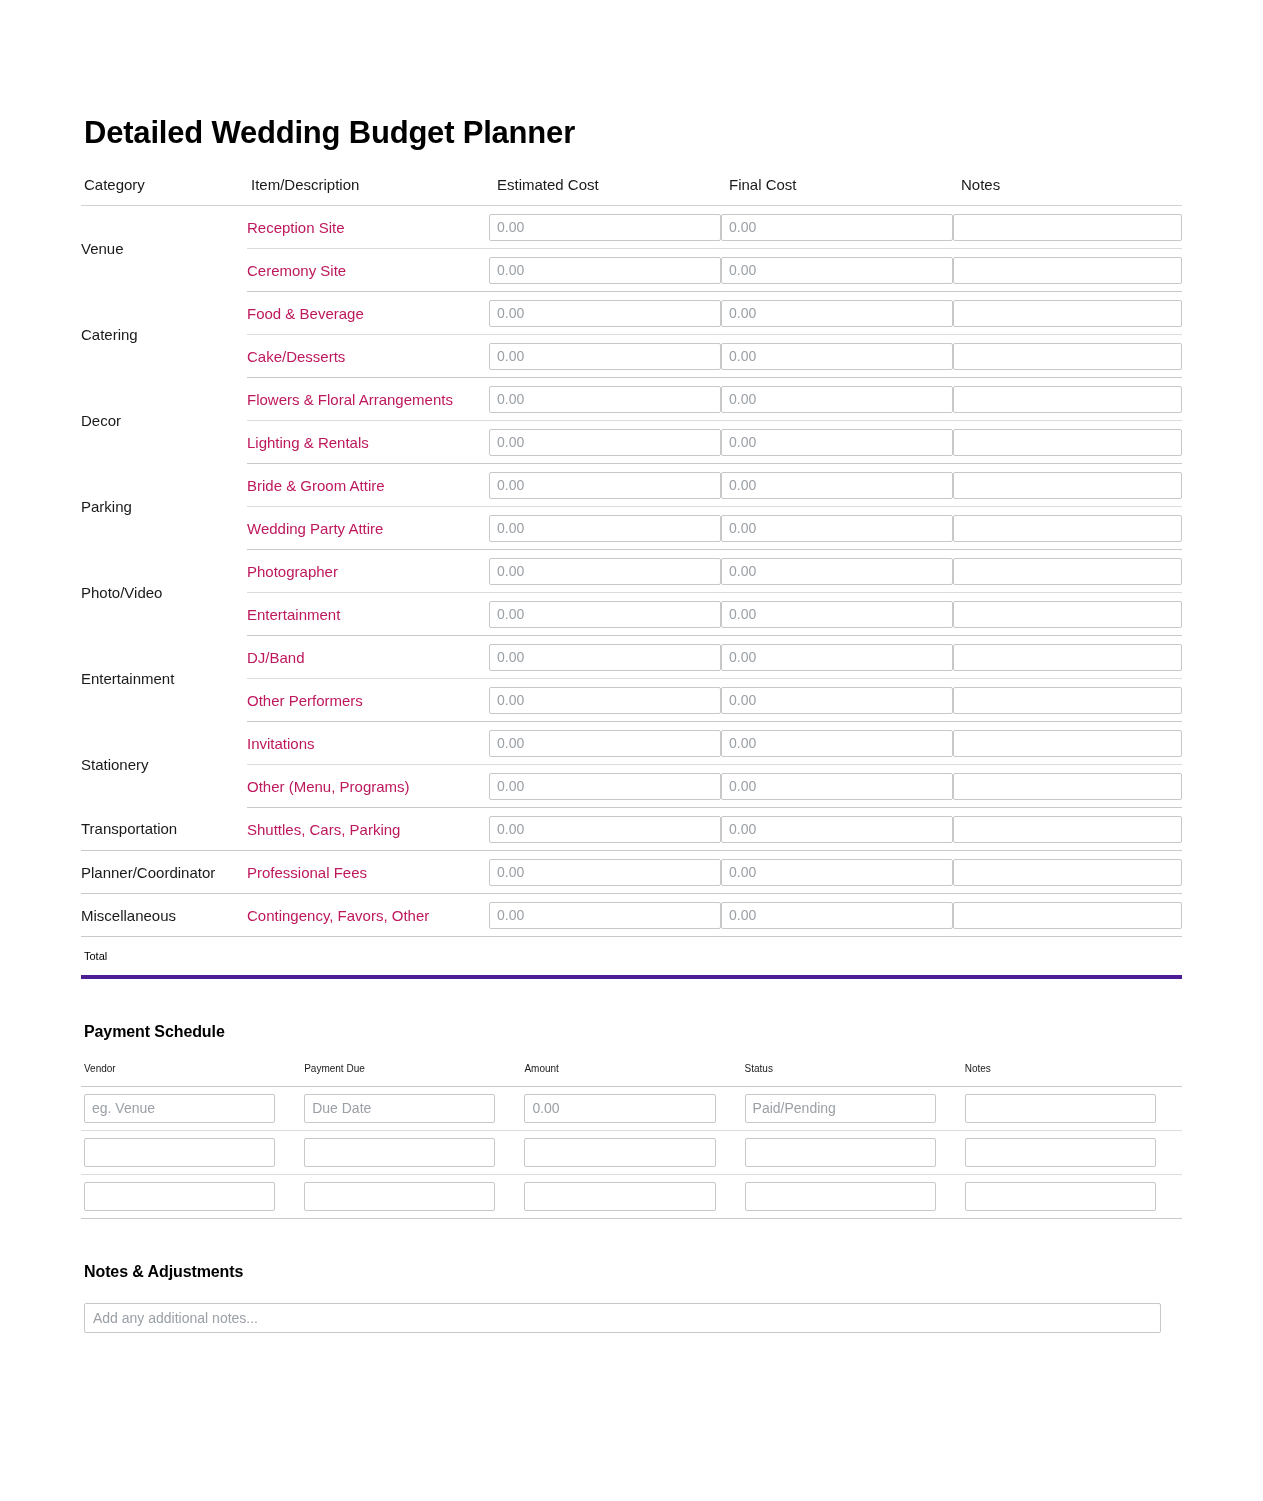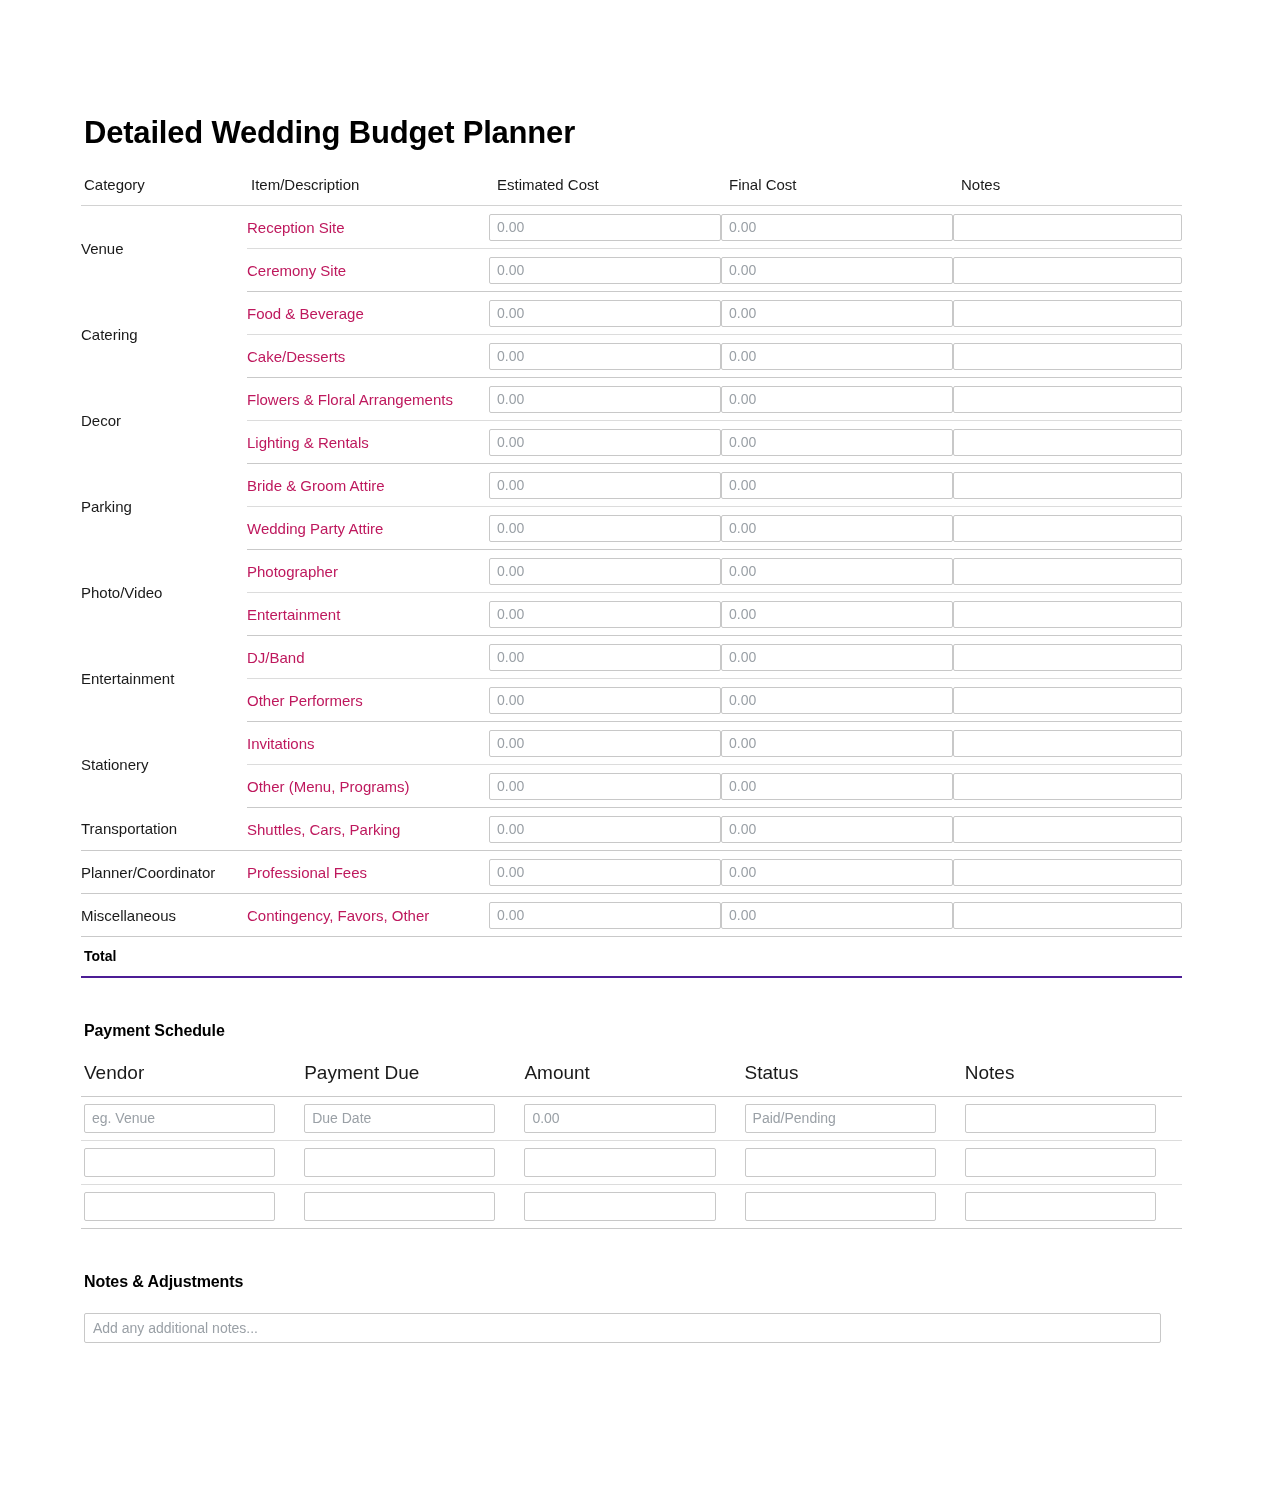--- a/index.html
+++ b/index.html
@@ -89,47 +89,47 @@
     background: #ffffff;
     font-family: "Liberation Sans", sans-serif;
     font-size: 14px;
     color: #333333;
     padding: 0 7px;
     outline: none;
   }
   input.cell-input::placeholder { color: #9aa0a6; opacity: 1; }
 
   tr.total-row td {
-    font-size: 14px;
-    font-weight: bold;
+    font-size: 11px;
+    font-weight: normal;
     color: #000000;
     padding-left: 3px;
     height: 40px;
-    border-bottom: 2px solid #4c1d95;
+    border-bottom: 4px solid #4c1d95;
     vertical-align: middle;
   }
 
   
   h2.section-title {
     font-size: 16px;
     font-weight: bold;
     color: #000000;
     margin: 44px 0 22px 3px;
     letter-spacing: -0.1px;
   }
 
   
   table.payments {
     width: 1101px;
     border-collapse: collapse;
     table-layout: fixed;
   }
   table.payments col { width: 20%; }
   table.payments th {
-    font-size: 19px;
+    font-size: 10px;
     font-weight: normal;
     text-align: left;
     color: #1a1a1a;
     padding: 0 0 12px 3px;
     vertical-align: bottom;
     border-bottom: 1px solid #c9c9c9;
   }
   table.payments td {
     padding: 0 26px 0 3px;
     height: 44px;

